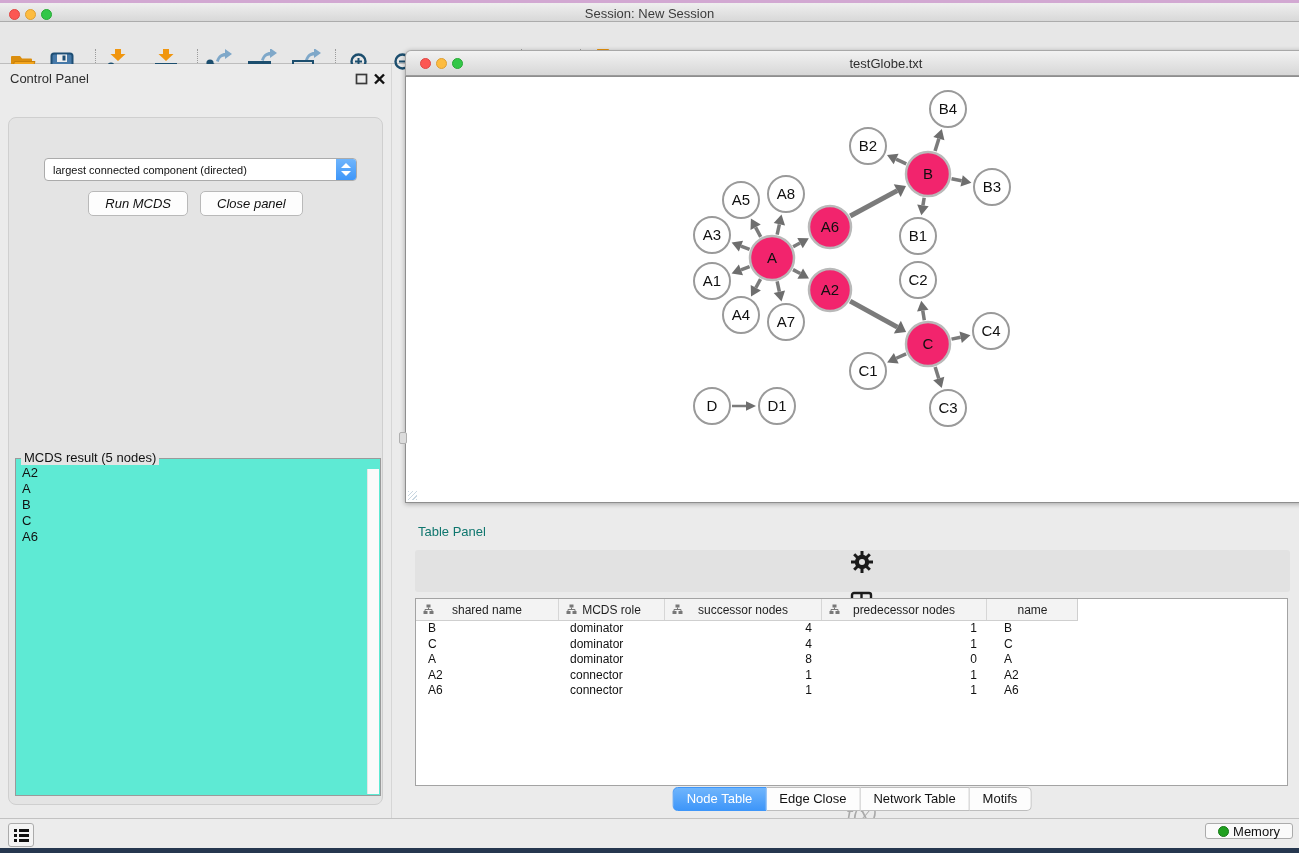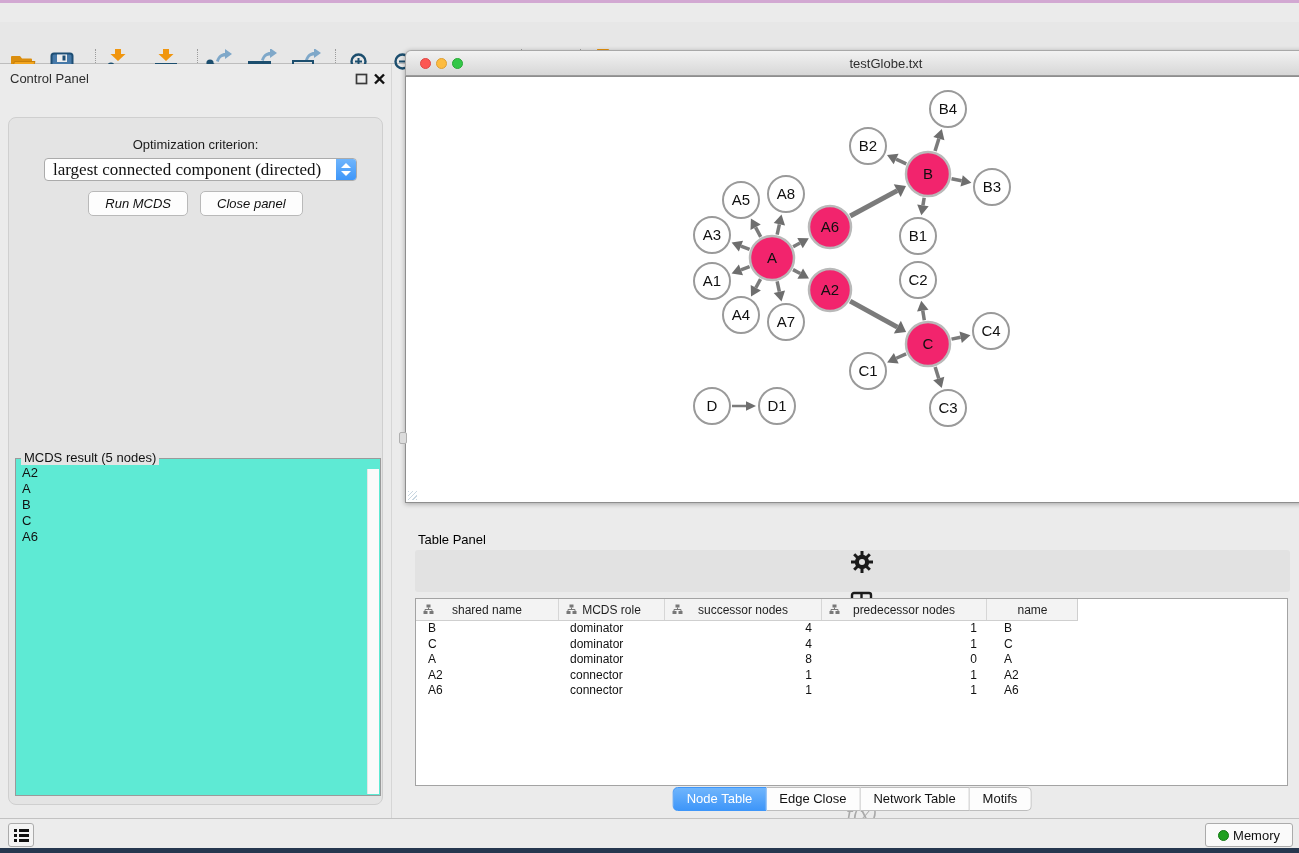--- a/index.html
+++ b/index.html
@@ -32,21 +32,21 @@
   .cp-title { position:absolute; left:10px; top:7px; font-size:13px; color:#2E2E2E; }
   .win-ico { position:absolute; top:9px; width:13px; height:12px; cursor:pointer; }
   .cp-tabs { position:absolute; left:0; top:31px; width:100%; display:flex; justify-content:center; }
   .tab { font-size:13px; color:#111; background:#FDFDFD; border:1px solid #BDBDBD; border-left:none; padding:3px 13px 4px; cursor:pointer; }
   .tab:first-child { border-left:1px solid #BDBDBD; border-radius:5px 0 0 5px; }
   .tab:last-child { border-radius:0 5px 5px 0; }
   .tab.active { background:linear-gradient(#6FB5FC,#3E96F9); color:#fff; border-color:#3E96F9; }
   .cp-body { position:absolute; left:8px; top:53px; width:375px; height:688px; background:#E4E4E4; border:1px solid #CFCFCF; border-radius:8px; }
   .opt-label { position:absolute; left:0; top:19px; width:100%; text-align:center; font-size:13px; color:#1C1C1C; }
   .criterion { position:absolute; left:35px; top:40px; width:313px; height:23px; background:#fff; border:1px solid #ABABAB; border-radius:4px; display:flex; align-items:center; cursor:pointer; }
-  .criterion .val { flex:1; font-size:17px; color:#111; padding-left:8px; white-space:nowrap;font-family:Liberation Serif, serif; }
+  .criterion .val { flex:1; font-size:11px; color:#111; padding-left:8px; white-space:nowrap; }
   .stepper { width:20px; height:21px; border-radius:0 3px 3px 0; background:linear-gradient(#6FB5FC,#3E96F9); position:relative; }
   .stepper .up, .stepper .dn { position:absolute; left:5px; width:0; height:0; border-left:5px solid transparent; border-right:5px solid transparent; }
   .stepper .up { top:4px; border-bottom:5px solid #fff; }
   .stepper .dn { bottom:4px; border-top:5px solid #fff; }
   .btn-row { position:absolute; left:0; top:73px; width:100%; display:flex; justify-content:center; gap:12px; }
   .pbtn { font-family:"Liberation Sans",sans-serif; font-size:13px; color:#111; background:#FDFDFD; border:1px solid #B9B9B9; border-radius:5px; padding:4px 16px; cursor:pointer;font-style:italic; }
   .result-box { position:absolute; left:6px; top:340px; width:366px; height:338px; background:#5eead4; border:1px solid #9A9A9A; }
   .result-legend { position:absolute; left:5px; top:-9px; background:#E4E4E4; padding:0 3px; font-size:13px; color:#111; }
   .result-list { position:absolute; left:1px; top:3px; right:14px; bottom:1px; padding:3px 5px; overflow:hidden; }
   .result-item { font-size:13px; line-height:16px; color:#111; }
@@ -61,49 +61,55 @@
   .nw-titlebar .title { position:absolute; left:0; right:0; top:5px; text-align:center; font-size:13px; color:#2F2F2F; }
   .nw-titlebar .light { top:7px; }
   .nw-titlebar .light.red{left:14px;} .nw-titlebar .light.yellow{left:30px;} .nw-titlebar .light.green{left:46px;}
   .nw-canvas { position:absolute; left:0; top:26px; right:0; bottom:0; background:#fff; border:1px solid #8E8E8E; }
   .grip { position:absolute; bottom:2px; width:9px; height:9px; opacity:.55;
     background:repeating-linear-gradient(135deg,#9DB6C8 0 1px,transparent 1px 3px); }
   .grip.left{ left:2px; } .grip.right{ right:2px; }
 
   
   .table-panel { position:absolute; left:405px; top:520px; width:894px; height:298px; background:#EBEBEB; }
-  .tp-title { position:absolute; left:13px; top:12px; font-size:13px; color:#000000; }
+  .tp-title { position:absolute; left:13px; top:4px; font-size:13px; color:#0f766e; }
   .tp-toolbar { position:absolute; left:10px; top:30px; right:9px; height:42px; background:#E2E2E2; border-radius:3px; display:flex; align-items:center; gap:17px; padding-left:18px;flex-direction:column; }
   .tico { background:none; border:none; width:26px; height:26px; display:flex; align-items:center; justify-content:center; cursor:pointer; }
   .fx { font-family:"DejaVu Serif", serif; font-style:italic; font-size:18px; color:#A9A9A9; cursor:default; }
   .tp-table { position:absolute; left:10px; top:78px; right:11px; height:188px; background:#fff; border:1px solid #a3a3a3; overflow:hidden; }
   .thead { display:grid; grid-template-columns:142px 106px 157px 165px 92px; width:662px; height:22px; background:#F3F3F3; border-bottom:1px solid #CFCFCF; border-right:1px solid #CFCFCF; }
   .hcell { position:relative; display:flex; align-items:center; justify-content:center; font-size:12px; color:#1F1F1F; border-left:1px solid #D6D6D6; cursor:pointer; }
   .hcell:first-child { border-left:none; }
   .hcell .htree { position:absolute; left:7px; top:5px; }
   .tbody { position:absolute; left:0; top:22px; right:0; bottom:0; }
   .trow { display:grid; grid-template-columns:142px 106px 157px 165px 92px 1fr; height:15.5px; cursor:default; }
   .tcell { font-size:12px; color:#111; line-height:15.5px; white-space:nowrap; overflow:hidden; }
   .tcell.c0 { padding-left:12px; } .tcell.c1 { padding-left:12px; }
   .tcell.c2, .tcell.c3 { text-align:right; padding-right:9px; }
   .tcell.c4 { padding-left:18px; }
   .tp-tabs { position:absolute; bottom:7px; left:50%; transform:translateX(-50%); display:flex; }
 
   
   .statusbar { position:absolute; left:0; top:818px; width:1299px; height:30px; background:#ECECEC; border-top:1px solid #C2C2C2; }
   .list-btn { position:absolute; left:8px; top:4px; width:26px; height:24px; background:#F4F4F4; border:1px solid #ABABAB; border-radius:3px; display:flex; align-items:center; justify-content:center; cursor:pointer; }
-  .memory-btn { position:absolute; right:6px; top:4px; height:24px; background:#FAFAFA; border:1px solid #ABABAB; border-radius:3px; display:flex; align-items:center; gap:4px; padding:0 12px; font-size:13px; color:#111; cursor:pointer; }
+  .memory-btn { position:absolute; right:6px; top:4px; height:16px; background:#FAFAFA; border:1px solid #ABABAB; border-radius:3px; display:flex; align-items:center; gap:4px; padding:0 12px; font-size:13px; color:#111; cursor:pointer; }
   .memory-dot { width:11px; height:11px; border-radius:50%; background:#1FA01F; border:1px solid #157815; }
 </style>
 </head>
 <body>
 
 <div class="app">
   <div class="strip-top"></div>
 
+  <div class="titlebar">
+    <span class="light red"></span>
+    <span class="light yellow"></span>
+    <span class="light green"></span>
+    <div class="title">Session: New Session</div>
+  </div>
 
   <div class="toolbar">
     <button class="tbtn" style="left:5px">
       <svg width="27" height="23" viewBox="0 0 27 23">
           <path d="M2 20 V4 q0-1 1-1 h8 l2 2.5 h9 q1 0 1 1 V9" fill="#DB8E0E"></path>
           <path d="M1.5 20 L5.5 8.5 H26 L22 20 Z" fill="#F2A51F" stroke="#C77F08" stroke-width="1"></path>
         </svg>
     </button>
     <button class="tbtn" style="left:45px">
       <svg width="24" height="24" viewBox="0 0 24 24">
@@ -255,21 +261,20 @@
     <svg class="win-ico" style="left:355px" viewBox="0 0 13 12">
         <rect x="1.5" y="1.5" width="10" height="9" fill="none" stroke="#3A3A3A" stroke-width="1.7"></rect>
       </svg>
     <svg class="win-ico" style="left:373px" viewBox="0 0 13 12">
         <line x1="2" y1="1.5" x2="11" y2="10.5" stroke="#111" stroke-width="2.4"></line>
         <line x1="11" y1="1.5" x2="2" y2="10.5" stroke="#111" stroke-width="2.4"></line>
       </svg>
 
 
     <div class="cp-body">
-      <div class="opt-label">Optimization criterion:</div>
       <div class="criterion">
         <span class="val">largest connected component (directed)</span>
         <span class="stepper">
             <span class="up"></span>
             <span class="dn"></span>
           </span>
       </div>
       <div class="btn-row">
         <button class="pbtn">Run MCDS</button>
         <button class="pbtn">Close panel</button>

